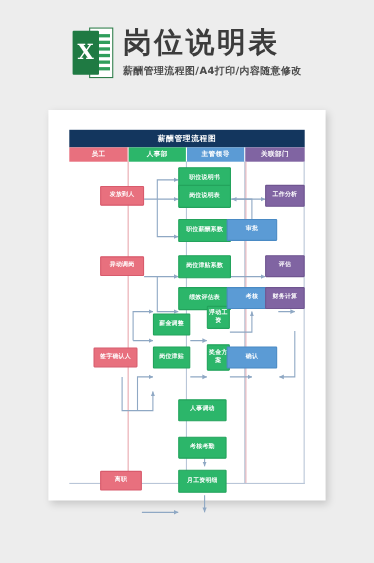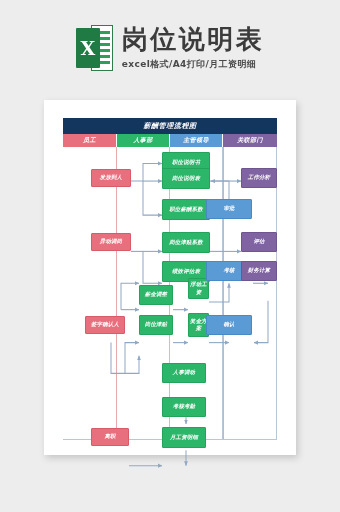--- a/index.html
+++ b/index.html
@@ -52,21 +52,21 @@
 
   
   #paper{
     position:absolute; left:44px; top:100px; width:252px; height:355px;
     background:#fff;
     box-shadow:2px 3px 7px rgba(0,0,0,.17);
   }
 
   
   #sheet{
-    position:absolute; left:19px; top:18px; width:214px; height:322px;font-style:italic;
+    position:absolute; left:19px; top:18px; width:214px; height:322px;
   }
 
   #chart-title{
     height:16px; background:#13365e; color:#fff;
     font-size:7px; font-weight:bold; letter-spacing:.6px;
     display:flex; align-items:center; justify-content:center;
   }
 
   #lane-head{ display:flex; height:13px; }
   #lane-head .lh{
@@ -120,21 +120,21 @@
           <i style="top:29px"></i>
           <i style="top:35px"></i>
       </div>
       <div class="block">
         <span>X</span>
       </div>
     </div>
 
     <div id="banner-text">
       <div id="banner-title">岗位说明表</div>
-      <div id="banner-sub">excel格式/A4打印/月工资明细</div>
+      <div id="banner-sub">薪酬管理流程图/A4打印/内容随意修改</div>
     </div>
 
   </div>
 </div>
 
 <div id="paper">
   <div id="sheet">
 
     <div id="chart-title">薪酬管理流程图</div>
 

